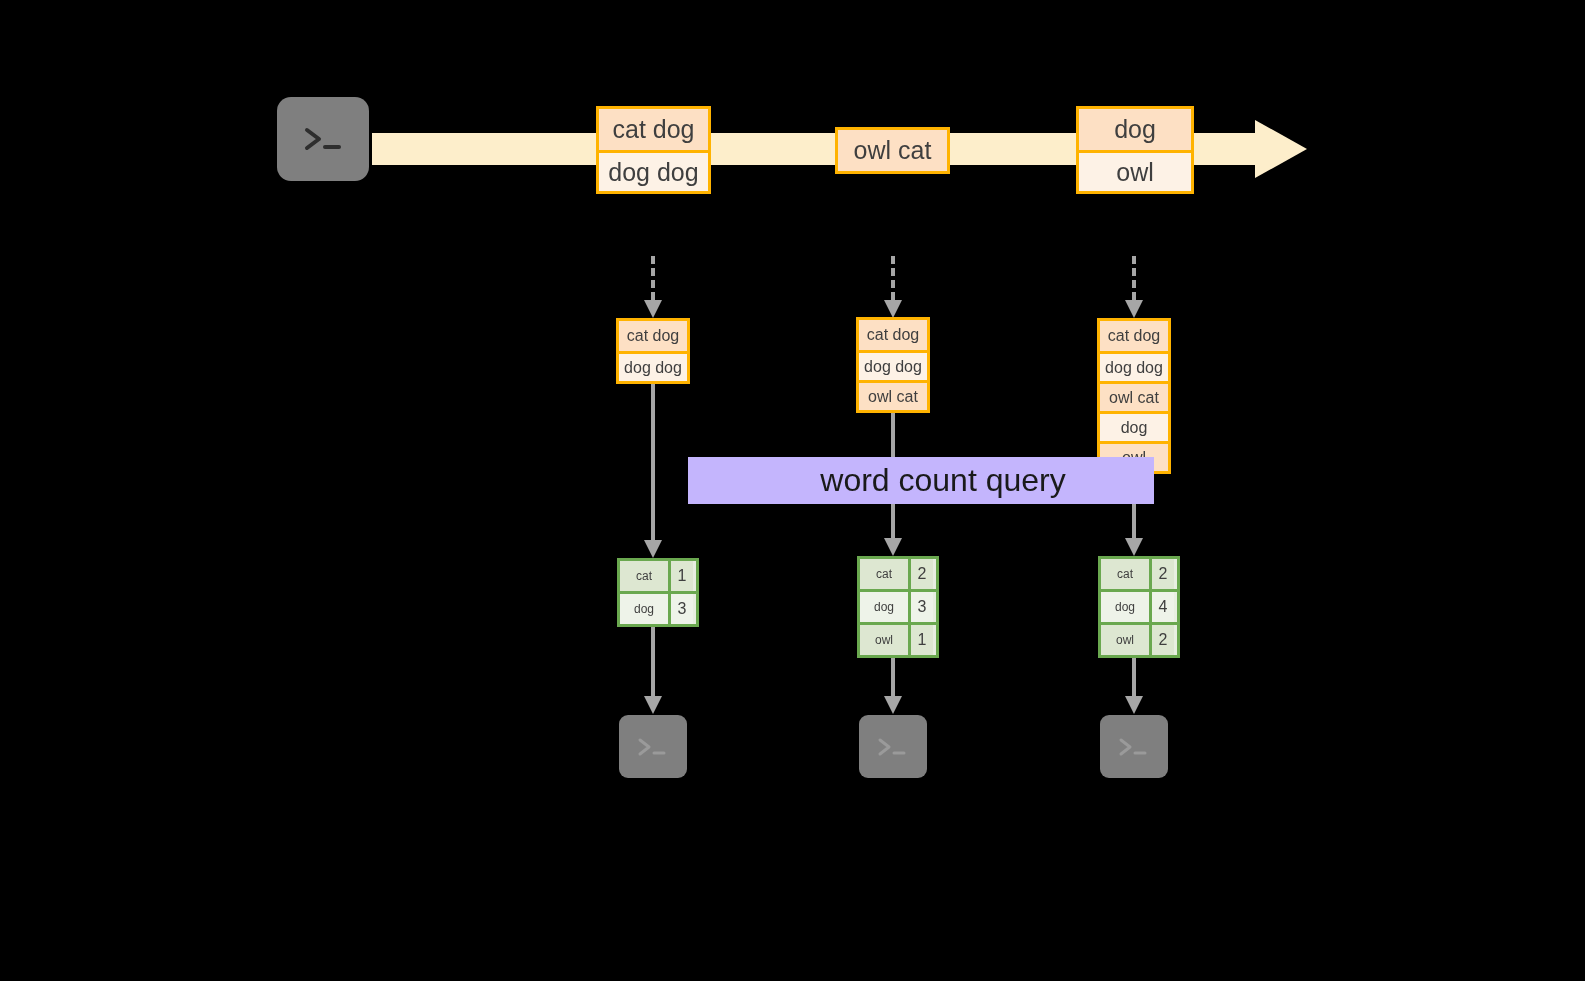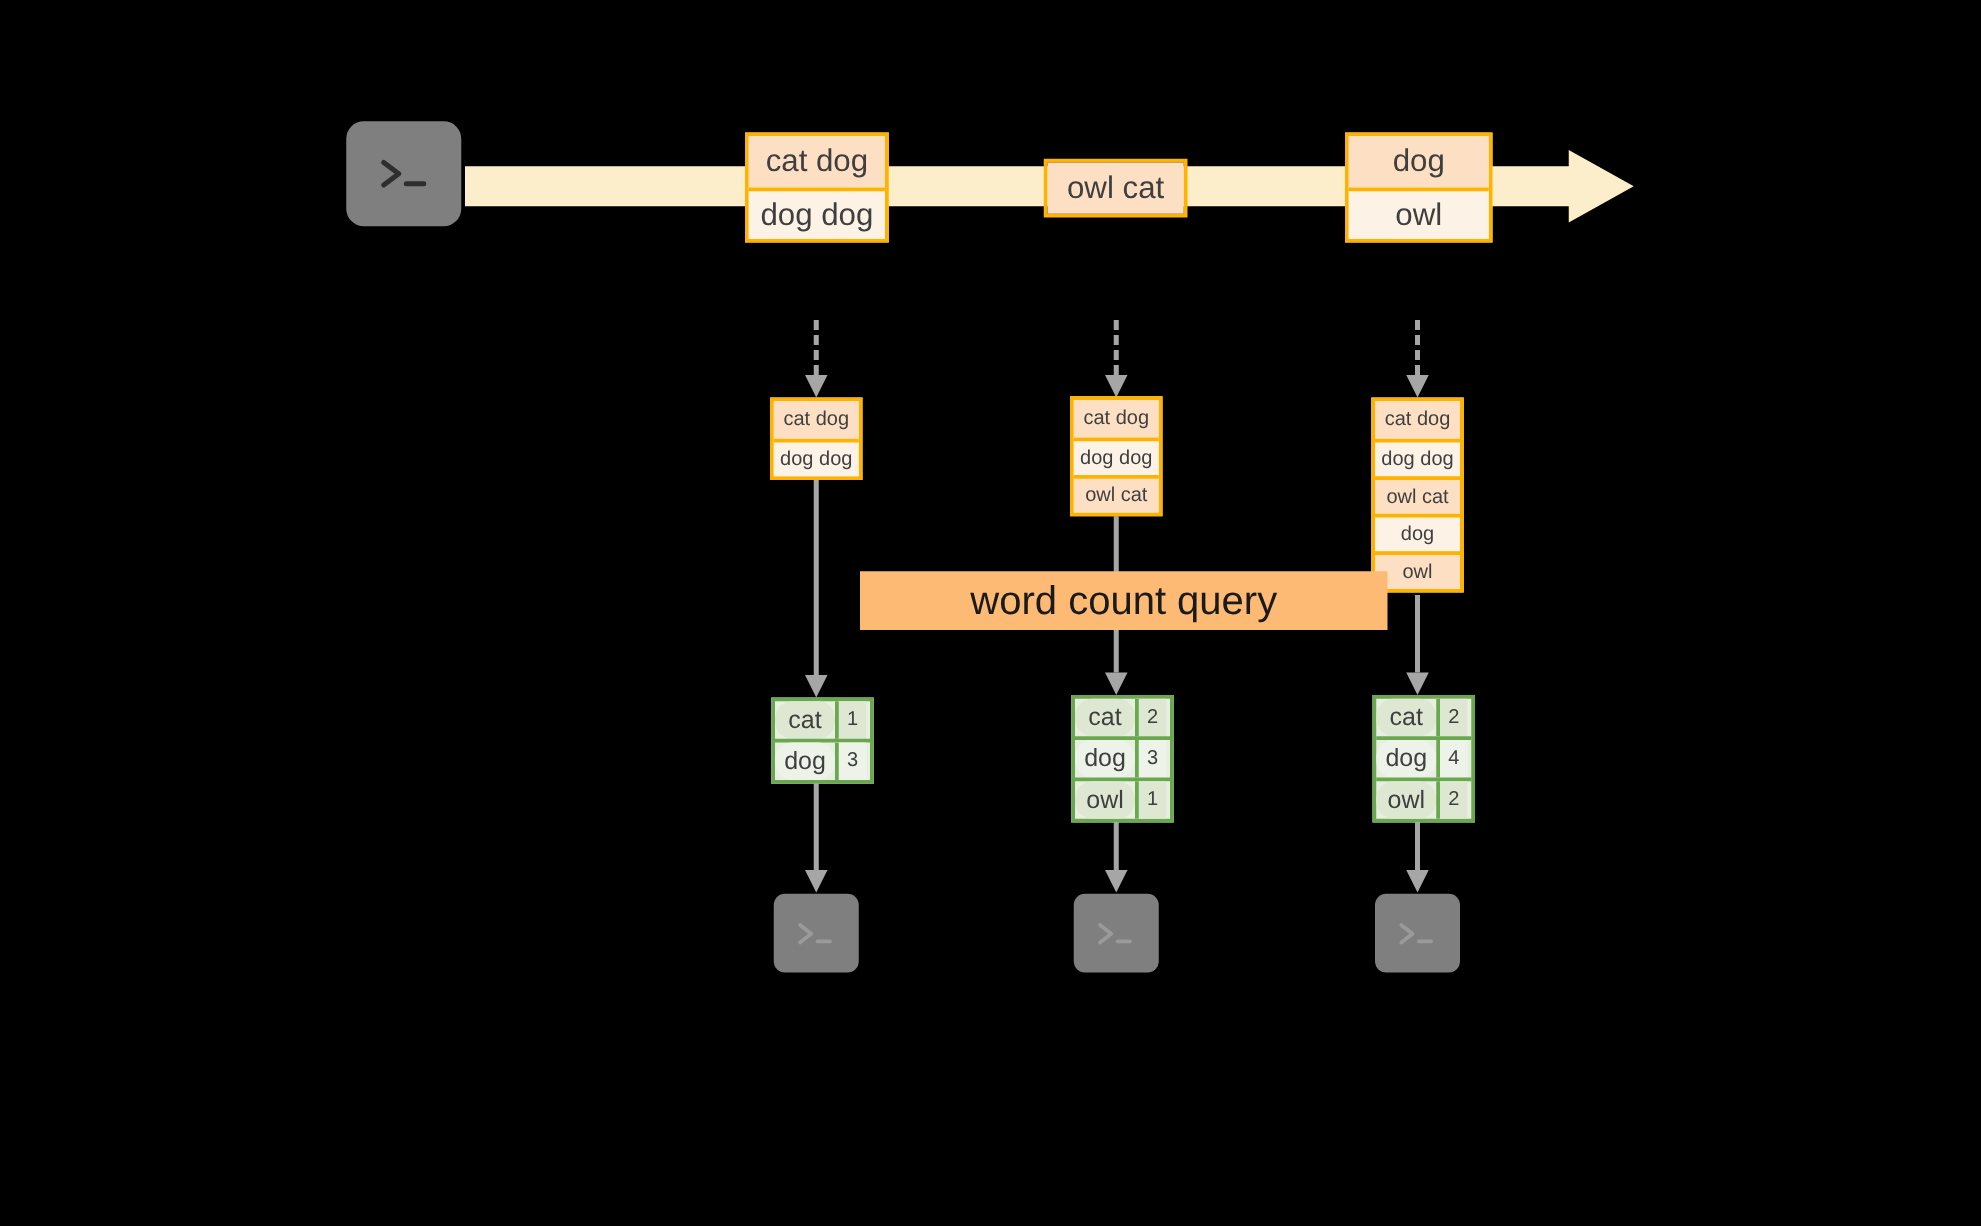--- a/index.html
+++ b/index.html
@@ -114,23 +114,22 @@
   .res-table .row.shade-a .k,
   .res-table .row.shade-a .v { background: #dde7d1; }
   .res-table .row.shade-b .k,
   .res-table .row.shade-b .v { background: #eef3e9; }
   .res-table .k {
     box-sizing: border-box;
     width: 48px;
     display: flex;
     align-items: center;
     justify-content: center;
-    font-size: 20px;
+    font-size: 12px;
     color: #3f3f3f;
-    border-radius: 14px;
   }
   .res-table .v {
     box-sizing: border-box;
     width: 25px;
     border-left: 3px solid #6aa84f;
     display: flex;
     align-items: center;
     justify-content: center;
     font-size: 16px;
     color: #3f3f3f;
@@ -154,26 +153,27 @@
     left: -7px;
     width: 0; height: 0;
     border-left: 9px solid transparent;
     border-right: 9px solid transparent;
     border-top: 18px solid #a6a6a6;
   }
 
   
   .banner {
     position: absolute;
-    background: #fdba74;
+    background: #c4b5fd;
     display: flex;
     align-items: center;
     justify-content: center;
     color: #1a1a1a;
     z-index: 8;
+    padding-left: 44px;
   }
 </style>
 </head>
 <body>
 
 <div id="stage">
 
   <div class="terminal" style="left:277px; top:97px; width:92px; height:84px;">
     <div class="hatch"></div>
     <div class="glyph">

